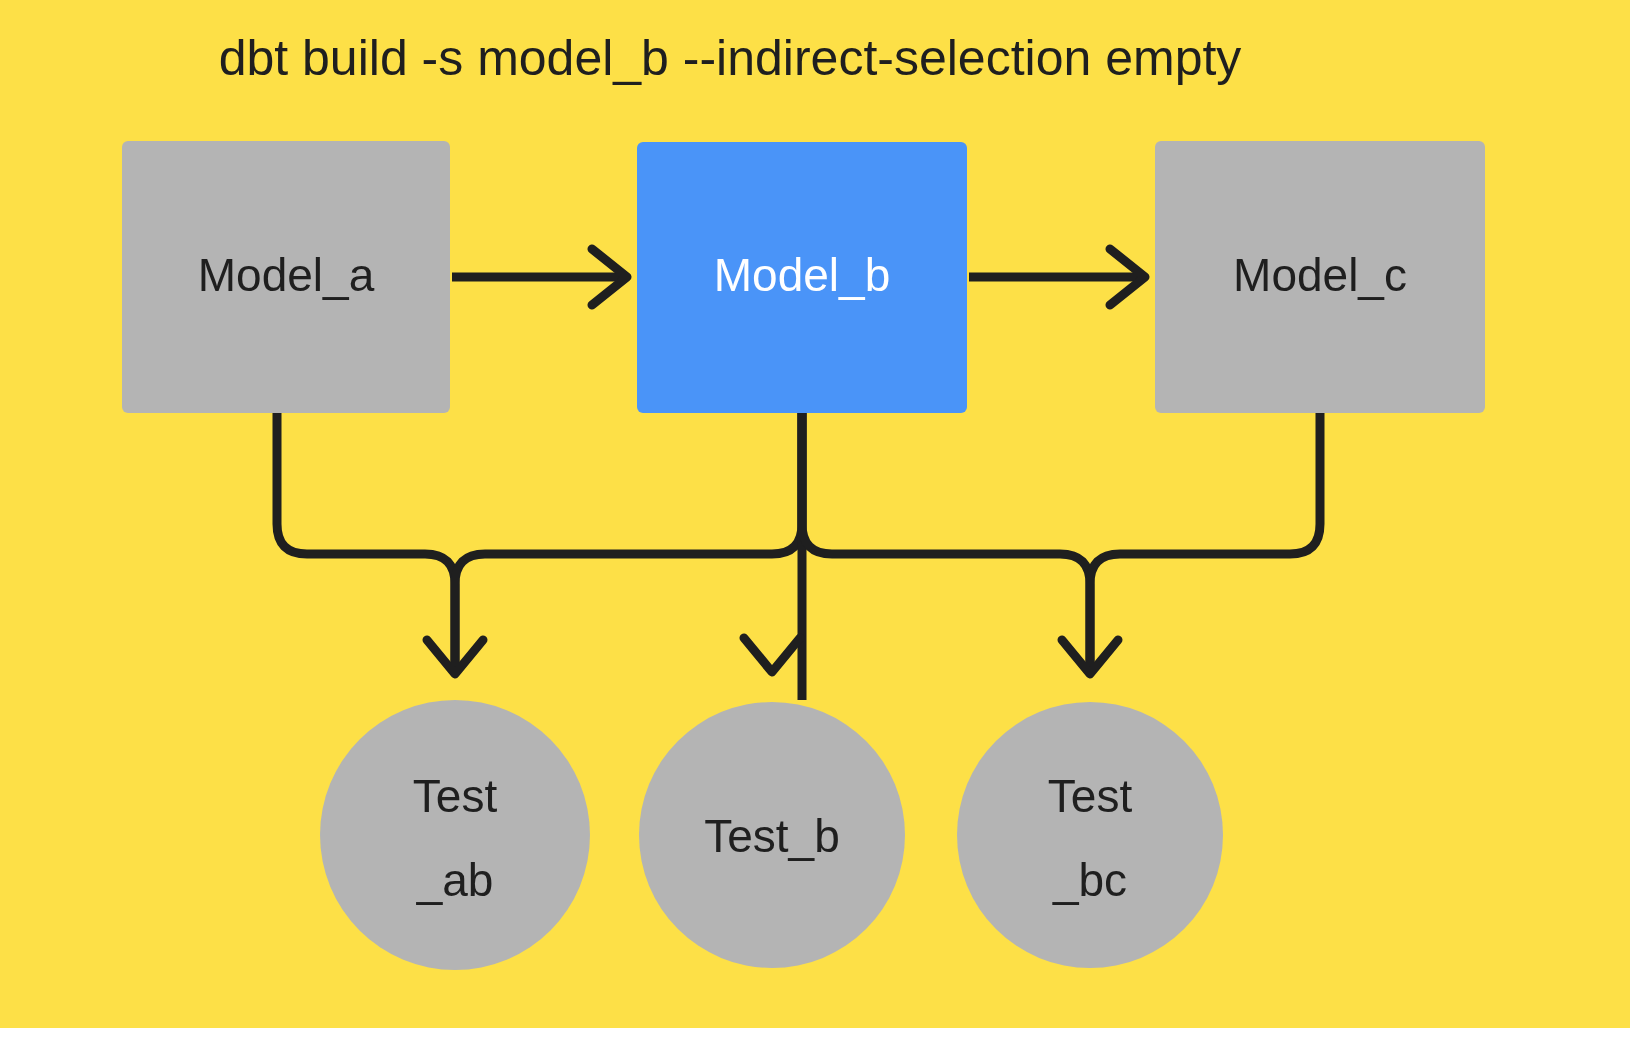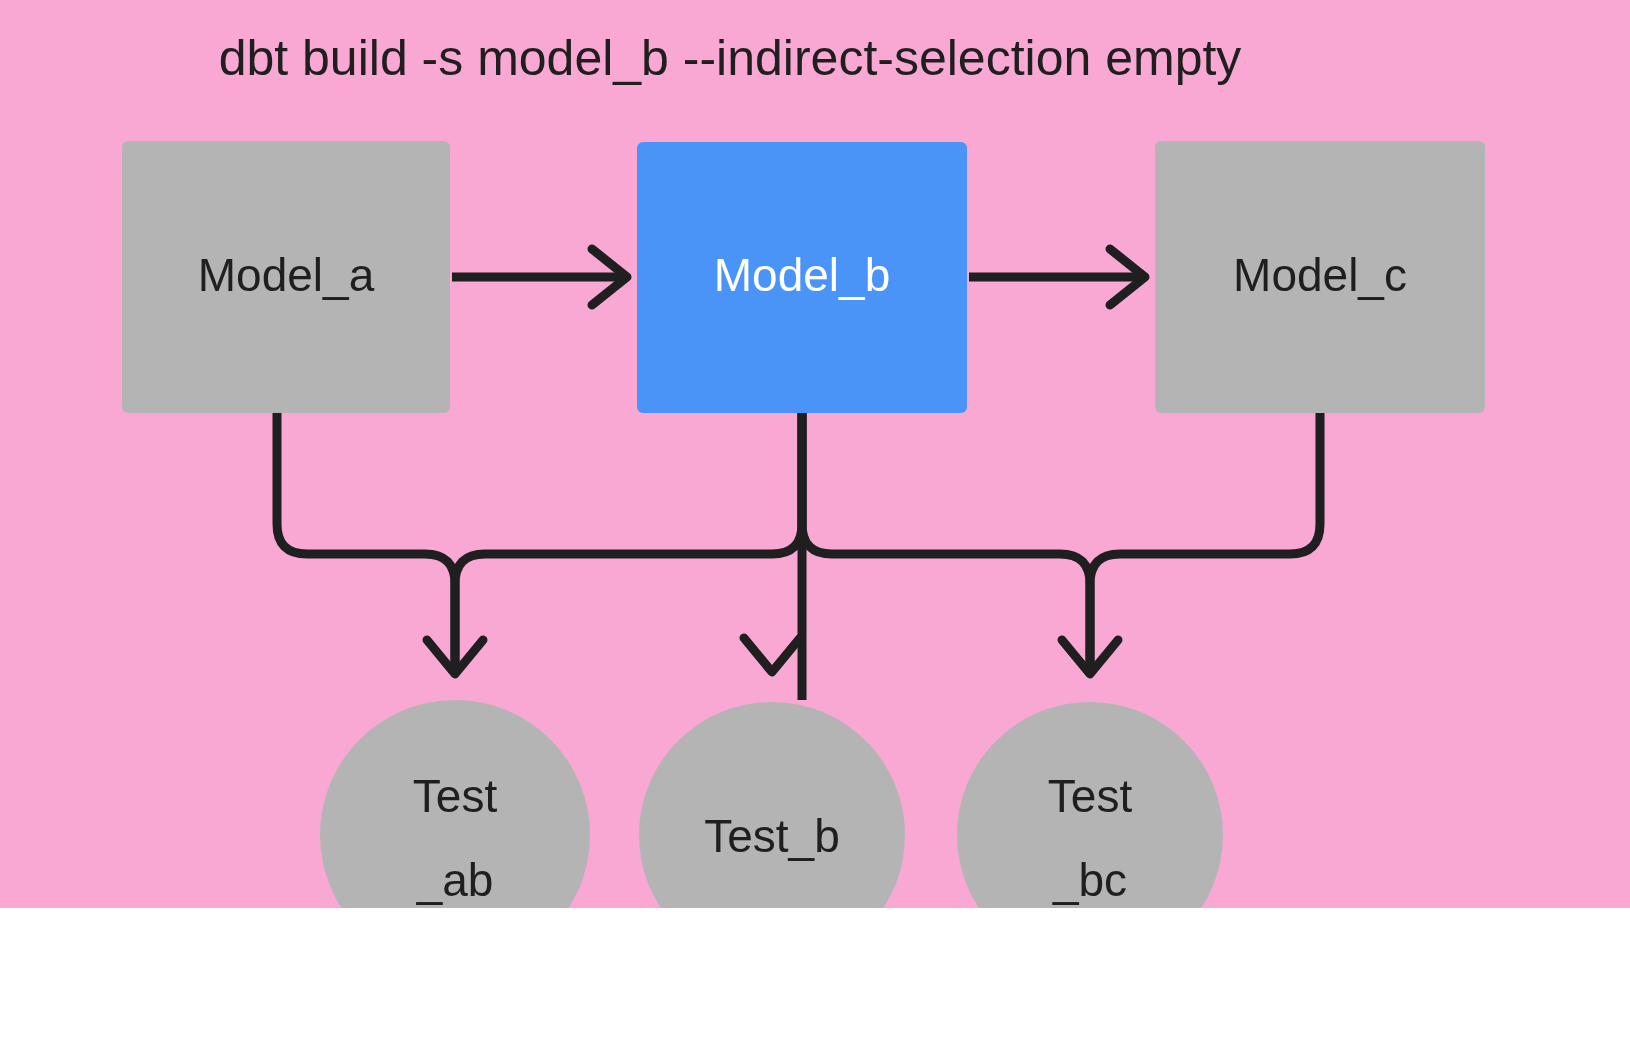--- a/index.html
+++ b/index.html
@@ -4,22 +4,22 @@
 <title>dbt DAG diagram</title>
 <style>
   html, body {
     margin: 0;
     padding: 0;
     background: #ffffff;
   }
   #canvas {
     position: relative;
     width: 1630px;
-    height: 908px;
-    background: #f9a8d4;
+    height: 1028px;
+    background: #fde047;
     overflow: hidden;
     font-family: "Liberation Sans", sans-serif;
   }
   #diagram-svg {
     position: absolute;
     left: 0;
     top: 0;
     width: 1630px;
     height: 1060px;
   }

